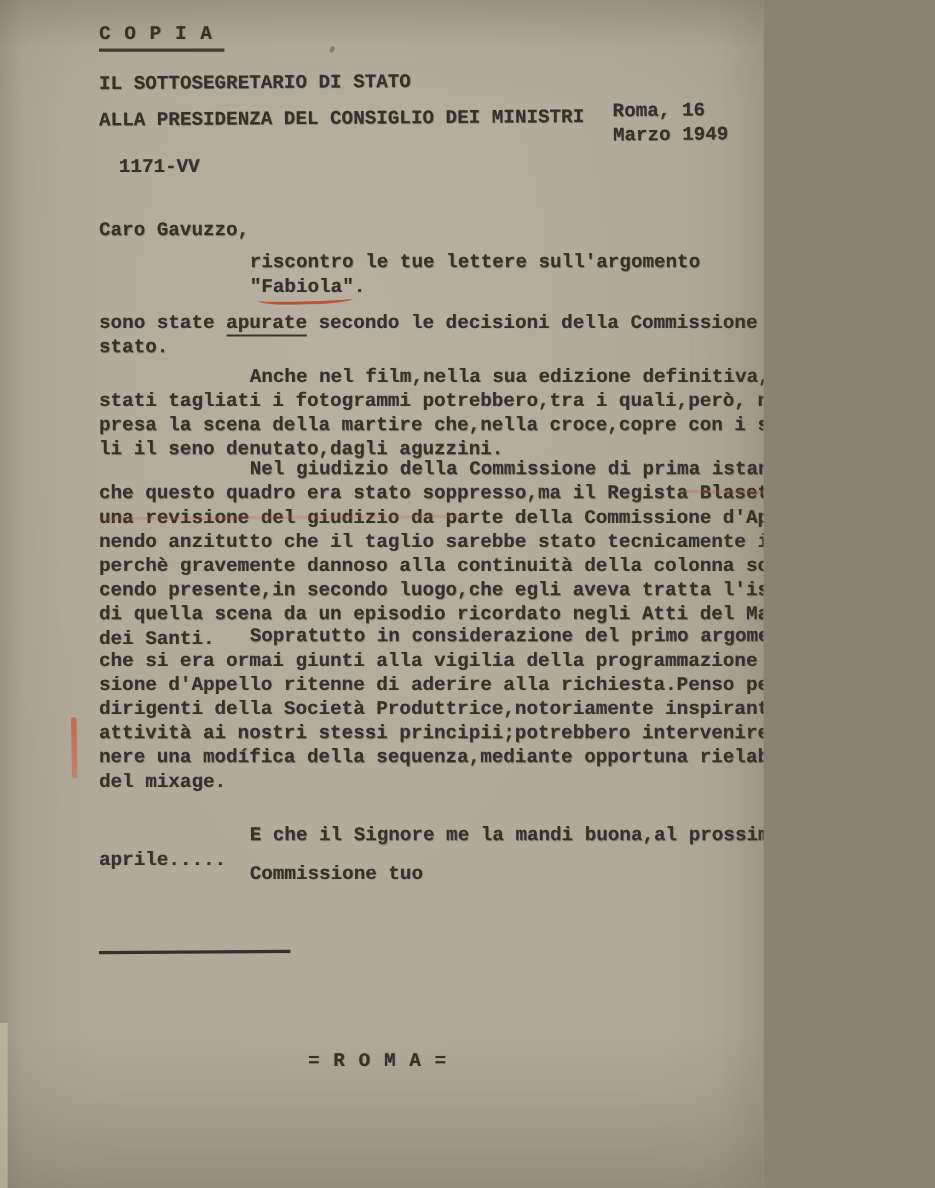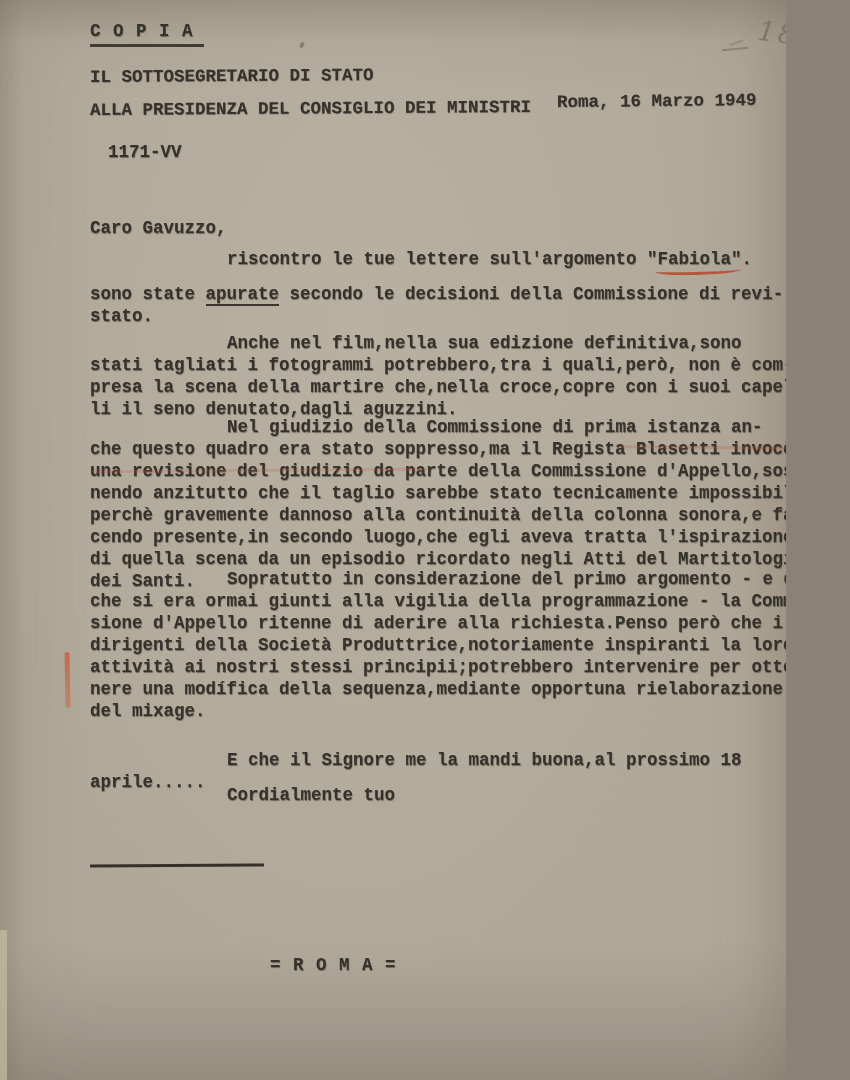--- a/index.html
+++ b/index.html
@@ -1,17 +1,17 @@
 <!DOCTYPE html>
 <html><head>
 <meta charset="utf-8">
 <style>
   html,body{margin:0;padding:0;background:#8a8274;}
   .page{
-    position:relative;width:786px;height:1080px;overflow:hidden;
+    position:relative;width:694px;height:1080px;overflow:hidden;
     background-color:#b0a899;
     background-image:
       radial-gradient(ellipse at 45% 30%, rgba(255,250,235,0.10), rgba(0,0,0,0) 65%),
       linear-gradient(180deg, rgba(80,68,52,0.18), rgba(0,0,0,0) 4%),
       linear-gradient(0deg, rgba(75,70,60,0.20), rgba(0,0,0,0) 13%),
       linear-gradient(90deg, rgba(90,78,60,0.14), rgba(0,0,0,0) 3%),
       linear-gradient(270deg, rgba(110,88,60,0.10), rgba(0,0,0,0) 6%);
     box-shadow: inset 0 0 90px rgba(70,60,45,0.18);
     font-family:"Liberation Mono","DejaVu Sans Mono",monospace;
     font-weight:bold;font-size:17.5px;line-height:22px;
@@ -48,23 +48,23 @@
 
   <div class="abs copia" style="left:90px;top:20px;">C O P I A</div>
   <div class="abs pencil-dash" style="left:722px;top:48px;"></div>
   <div class="abs pagenum" style="left:758px;top:22px;">18</div>
 
   <div class="abs tilt" style="left:90px;top:66px;">IL SOTTOSEGRETARIO DI STATO</div>
   <div class="abs tilt" style="left:90px;top:99px;">ALLA PRESIDENZA DEL CONSIGLIO DEI MINISTRI</div>
   <div class="abs" style="left:557px;top:90px;transform:rotate(-0.6deg);">Roma, 16 Marzo 1949</div>
   <div class="abs" style="left:108px;top:141px;">1171-VV</div>
 
-  <div class="abs" style="left:90px;top:217px;">Caro Gavuzzo,</div>
+  <div class="abs" style="left:90px;top:199px;">Caro Gavuzzo,</div>
 
-  <div class="abs" style="left:227px;top:228px;margin-top:20px;"><span>riscontro le tue lettere sull'argomento "</span><span class="hl-red">Fabiola</span><span>".</span></div>
+  <div class="abs" style="left:227px;top:228px;"><span>riscontro le tue lettere sull'argomento "</span><span class="hl-red">Fabiola</span><span>".</span></div>
 
   <div class="para" style="left:90px;top:261px;white-space:normal;"><br><span>sono state </span><span class="u-ink">apurate</span><span> secondo le decisioni della Commissione di revi-</span><br><span>stato.</span></div>
 
   <div class="para" style="left:90px;top:332px;">Anche nel film,nella sua edizione definitiva,sono
 stati tagliati i fotogrammi potrebbero,tra i quali,però, non è com-
 presa la scena della martire che,nella croce,copre con i suoi capel-
 li il seno denutato,dagli aguzzini.</div>
 
   <div class="para" style="left:90px;top:416px;">Nel giudizio della Commissione di prima istanza an-
 che questo quadro era stato soppresso,ma il Regista Blasetti invocò
@@ -79,24 +79,24 @@
 che si era ormai giunti alla vigilia della programmazione - la Commis-
 sione d'Appello ritenne di aderire alla richiesta.Penso però che i
 dirigenti della Società Produttrice,notoriamente inspiranti la loro
 attività ai nostri stessi principii;potrebbero intervenire per otte-
 nere una modífica della sequenza,mediante opportuna rielaborazione
 del mixage.</div>
 
   <div class="para" style="left:90px;top:749px;">E che il Signore me la mandi buona,al prossimo 18
 aprile.....</div>
 
-  <div class="abs" style="left:227px;top:784px;">Cordialmente tuo</div>
+  <div class="abs" style="left:227px;top:784px;">Commissione tuo</div>
 
   <div class="abs divider" style="left:90px;top:864px;"></div>
-  <div class="abs" style="left:270px;top:954px;letter-spacing:1px;">= R O M A =</div>
+  <div class="abs" style="left:280px;top:954px;letter-spacing:1px;">= R O M A =</div>
 
   <div class="abs margin-mark" style="left:65px;top:652px;"></div>
   <div class="abs faint-red" style="left:620px;top:446px;width:194px;transform:rotate(0.5deg);"></div>
   <div class="abs faint-red" style="left:92px;top:469px;width:335px;opacity:0.8;transform:rotate(-0.4deg);"></div>
   <div class="abs ink-dot" style="left:834px;top:560px;"></div>
   <div class="abs speck" style="left:300px;top:42px;transform:rotate(30deg);"></div>
   <div class="abs edge-light" style="left:0;top:930px;height:150px;"></div>
 
 </div>
 

